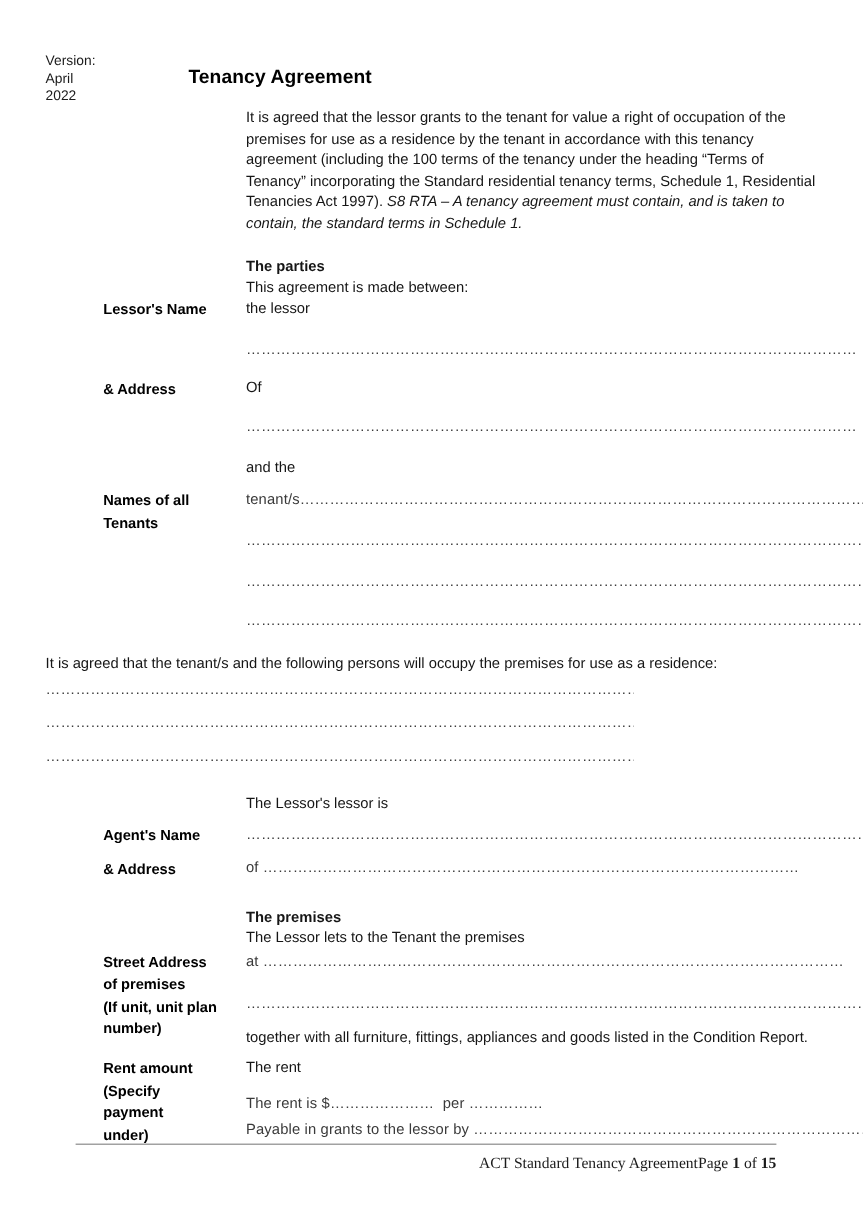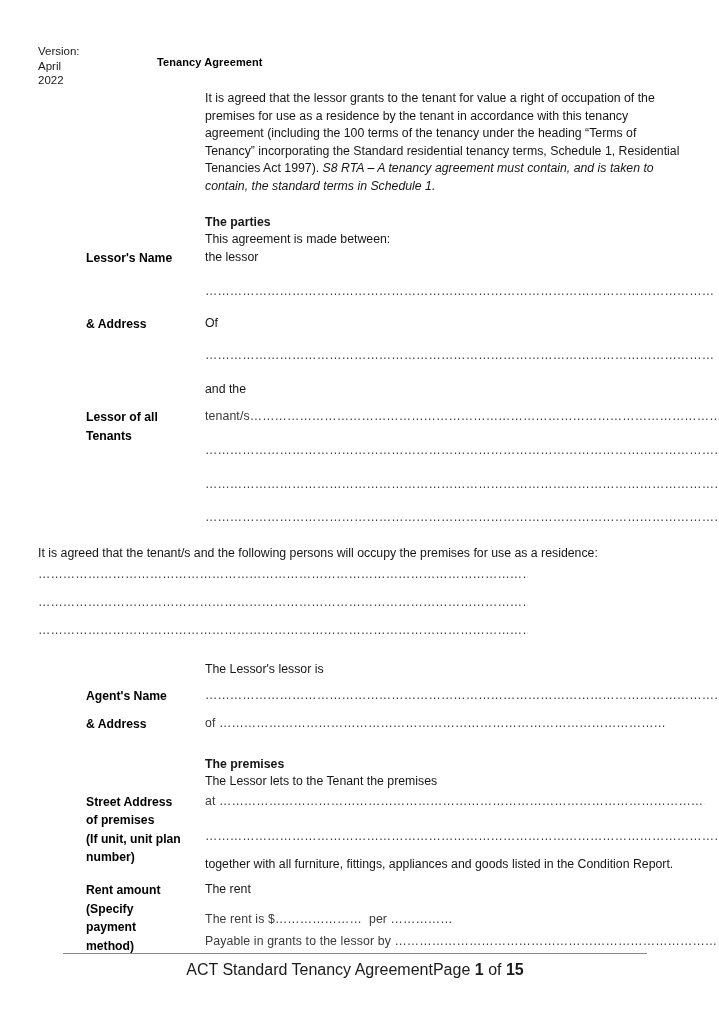--- a/index.html
+++ b/index.html
@@ -33,21 +33,21 @@
     line-height: 14.5px;
     color: #1b1b1b;
   }
   .version-block div { white-space: nowrap; }
 
   
   .doc-title {
     position: absolute;
     left: 157px;
     top: 56px;
-    font-size: 11px;
+    font-size: 16px;
     font-weight: bold;
     letter-spacing: 0.1px;
     color: #000;
   }
 
   
   .rows {
     position: absolute;
     left: 38px;
     top: 90px;
@@ -107,25 +107,26 @@
     top: 953px;
     width: 584px;
   }
   .footer-rule {
     border-top: 1px solid #8a8a8a;
     width: 100%;
     height: 0;
   }
   .footer-row {
     display: flex;
-    justify-content: center;
+    justify-content: flex-end;
     align-items: baseline;
     margin-top: 7px;
-    font-size: 16px;
+    font-size: 13px;
     color: #1b1b1b;
+    font-family: Liberation Serif, serif;
   }
 </style>
 </head>
 <body>
 
 <div class="page">
 
   <div class="version-block">
     <div>Version:</div>
     <div>April</div>
@@ -193,21 +194,21 @@
       <div class="label-col"></div>
       <div class="content-col">
         <p>and the</p>
       </div>
     </div>
 
     <div class="spacer-10"></div>
 
     <div class="row">
       <div class="label-col">
-        <div>Lessor of all</div>
+        <div>Names of all</div>
         <div>Tenants</div>
       </div>
       <div class="content-col">
         <div class="dotline" style="width:520px">tenant/s………………………………………………………………………………………………………………</div>
         <div class="spacer-16"></div>
         <div class="dotline" style="width:520px">………………………………………………………………………………………………………………………</div>
         <div class="spacer-16"></div>
         <div class="dotline" style="width:520px">………………………………………………………………………………………………………………………</div>
         <div class="spacer-16"></div>
         <div class="dotline" style="width:520px">………………………………………………………………………………………………………………………</div>
@@ -283,21 +284,21 @@
       </div>
     </div>
 
     <div class="spacer-8"></div>
 
     <div class="row">
       <div class="label-col">
         <div>Rent amount</div>
         <div>(Specify</div>
         <div>payment</div>
-        <div>method)</div>
+        <div>under)</div>
       </div>
       <div class="content-col">
         <p>The rent</p>
         <div class="spacer-12"></div>
         <p class="dotline" style="width:520px"><span>The rent is $</span><span class="dot-inline">…………………</span>&nbsp; <span>per</span> <span class="dot-inline">……………</span></p>
         <div class="spacer-4"></div>
         <p class="dotline" style="width:520px"><span>Payable in grants to the lessor by </span><span class="dot-inline">………………………………………………………………………</span></p>
       </div>
     </div>
 

